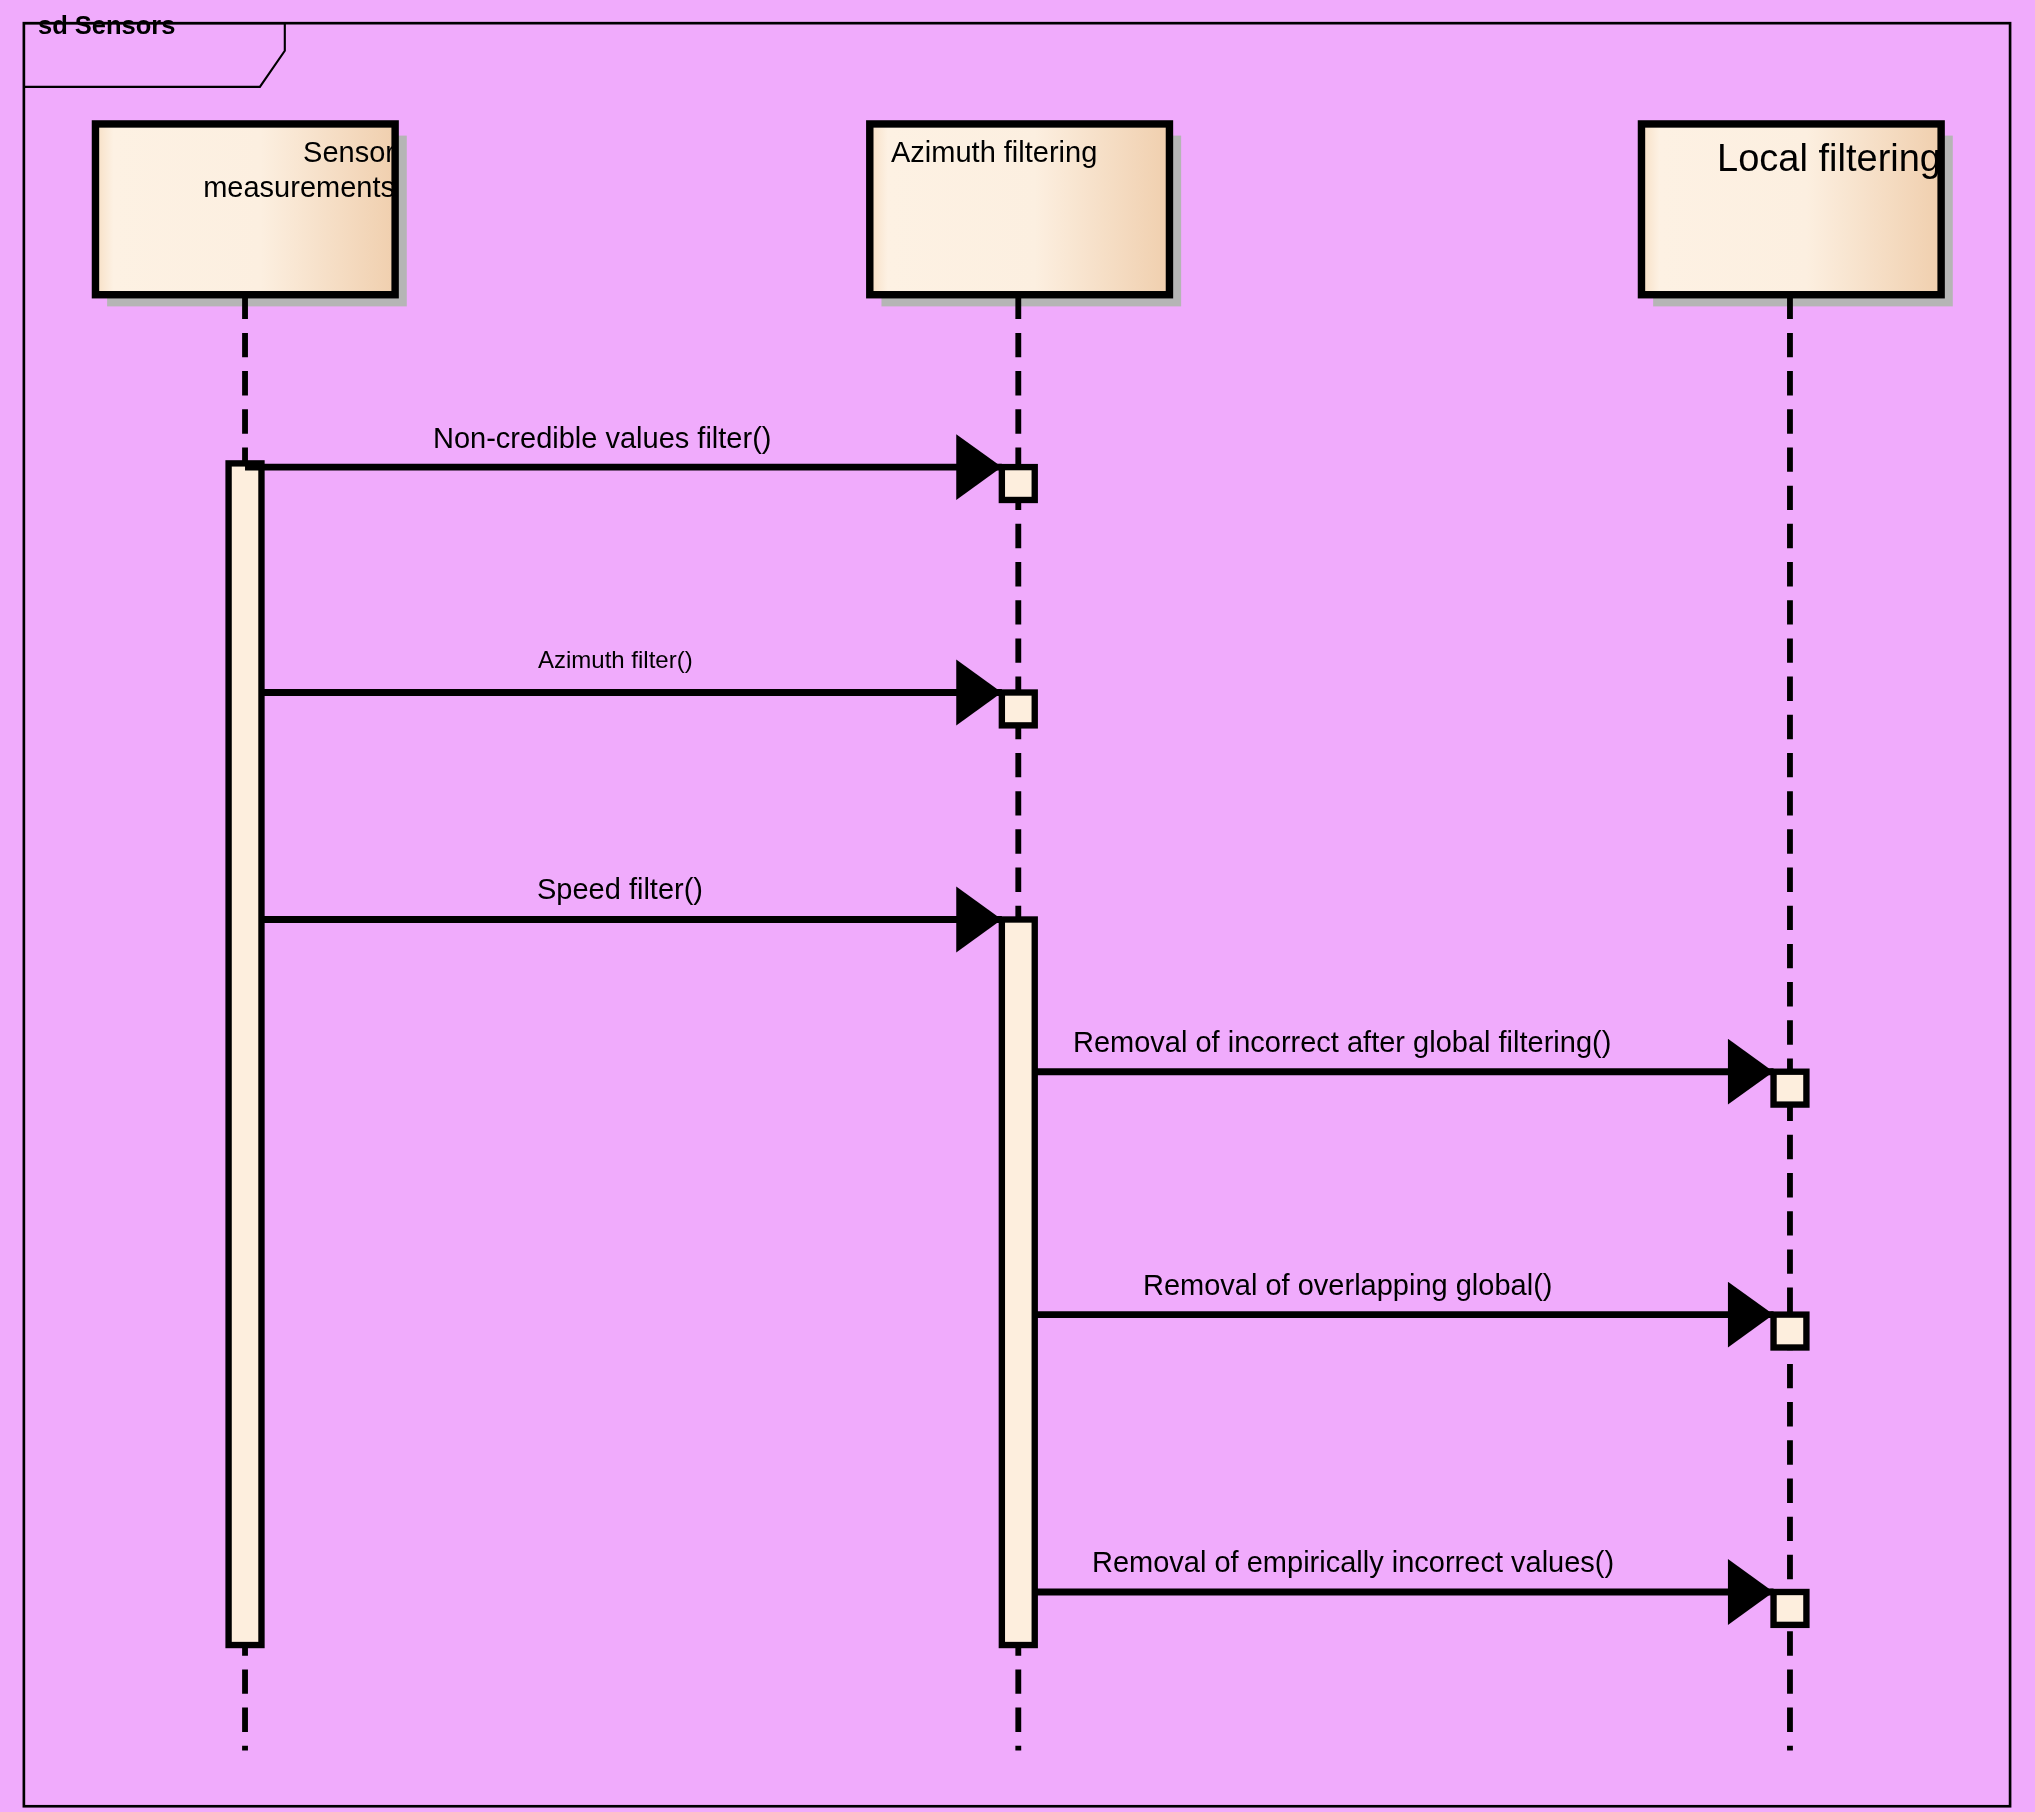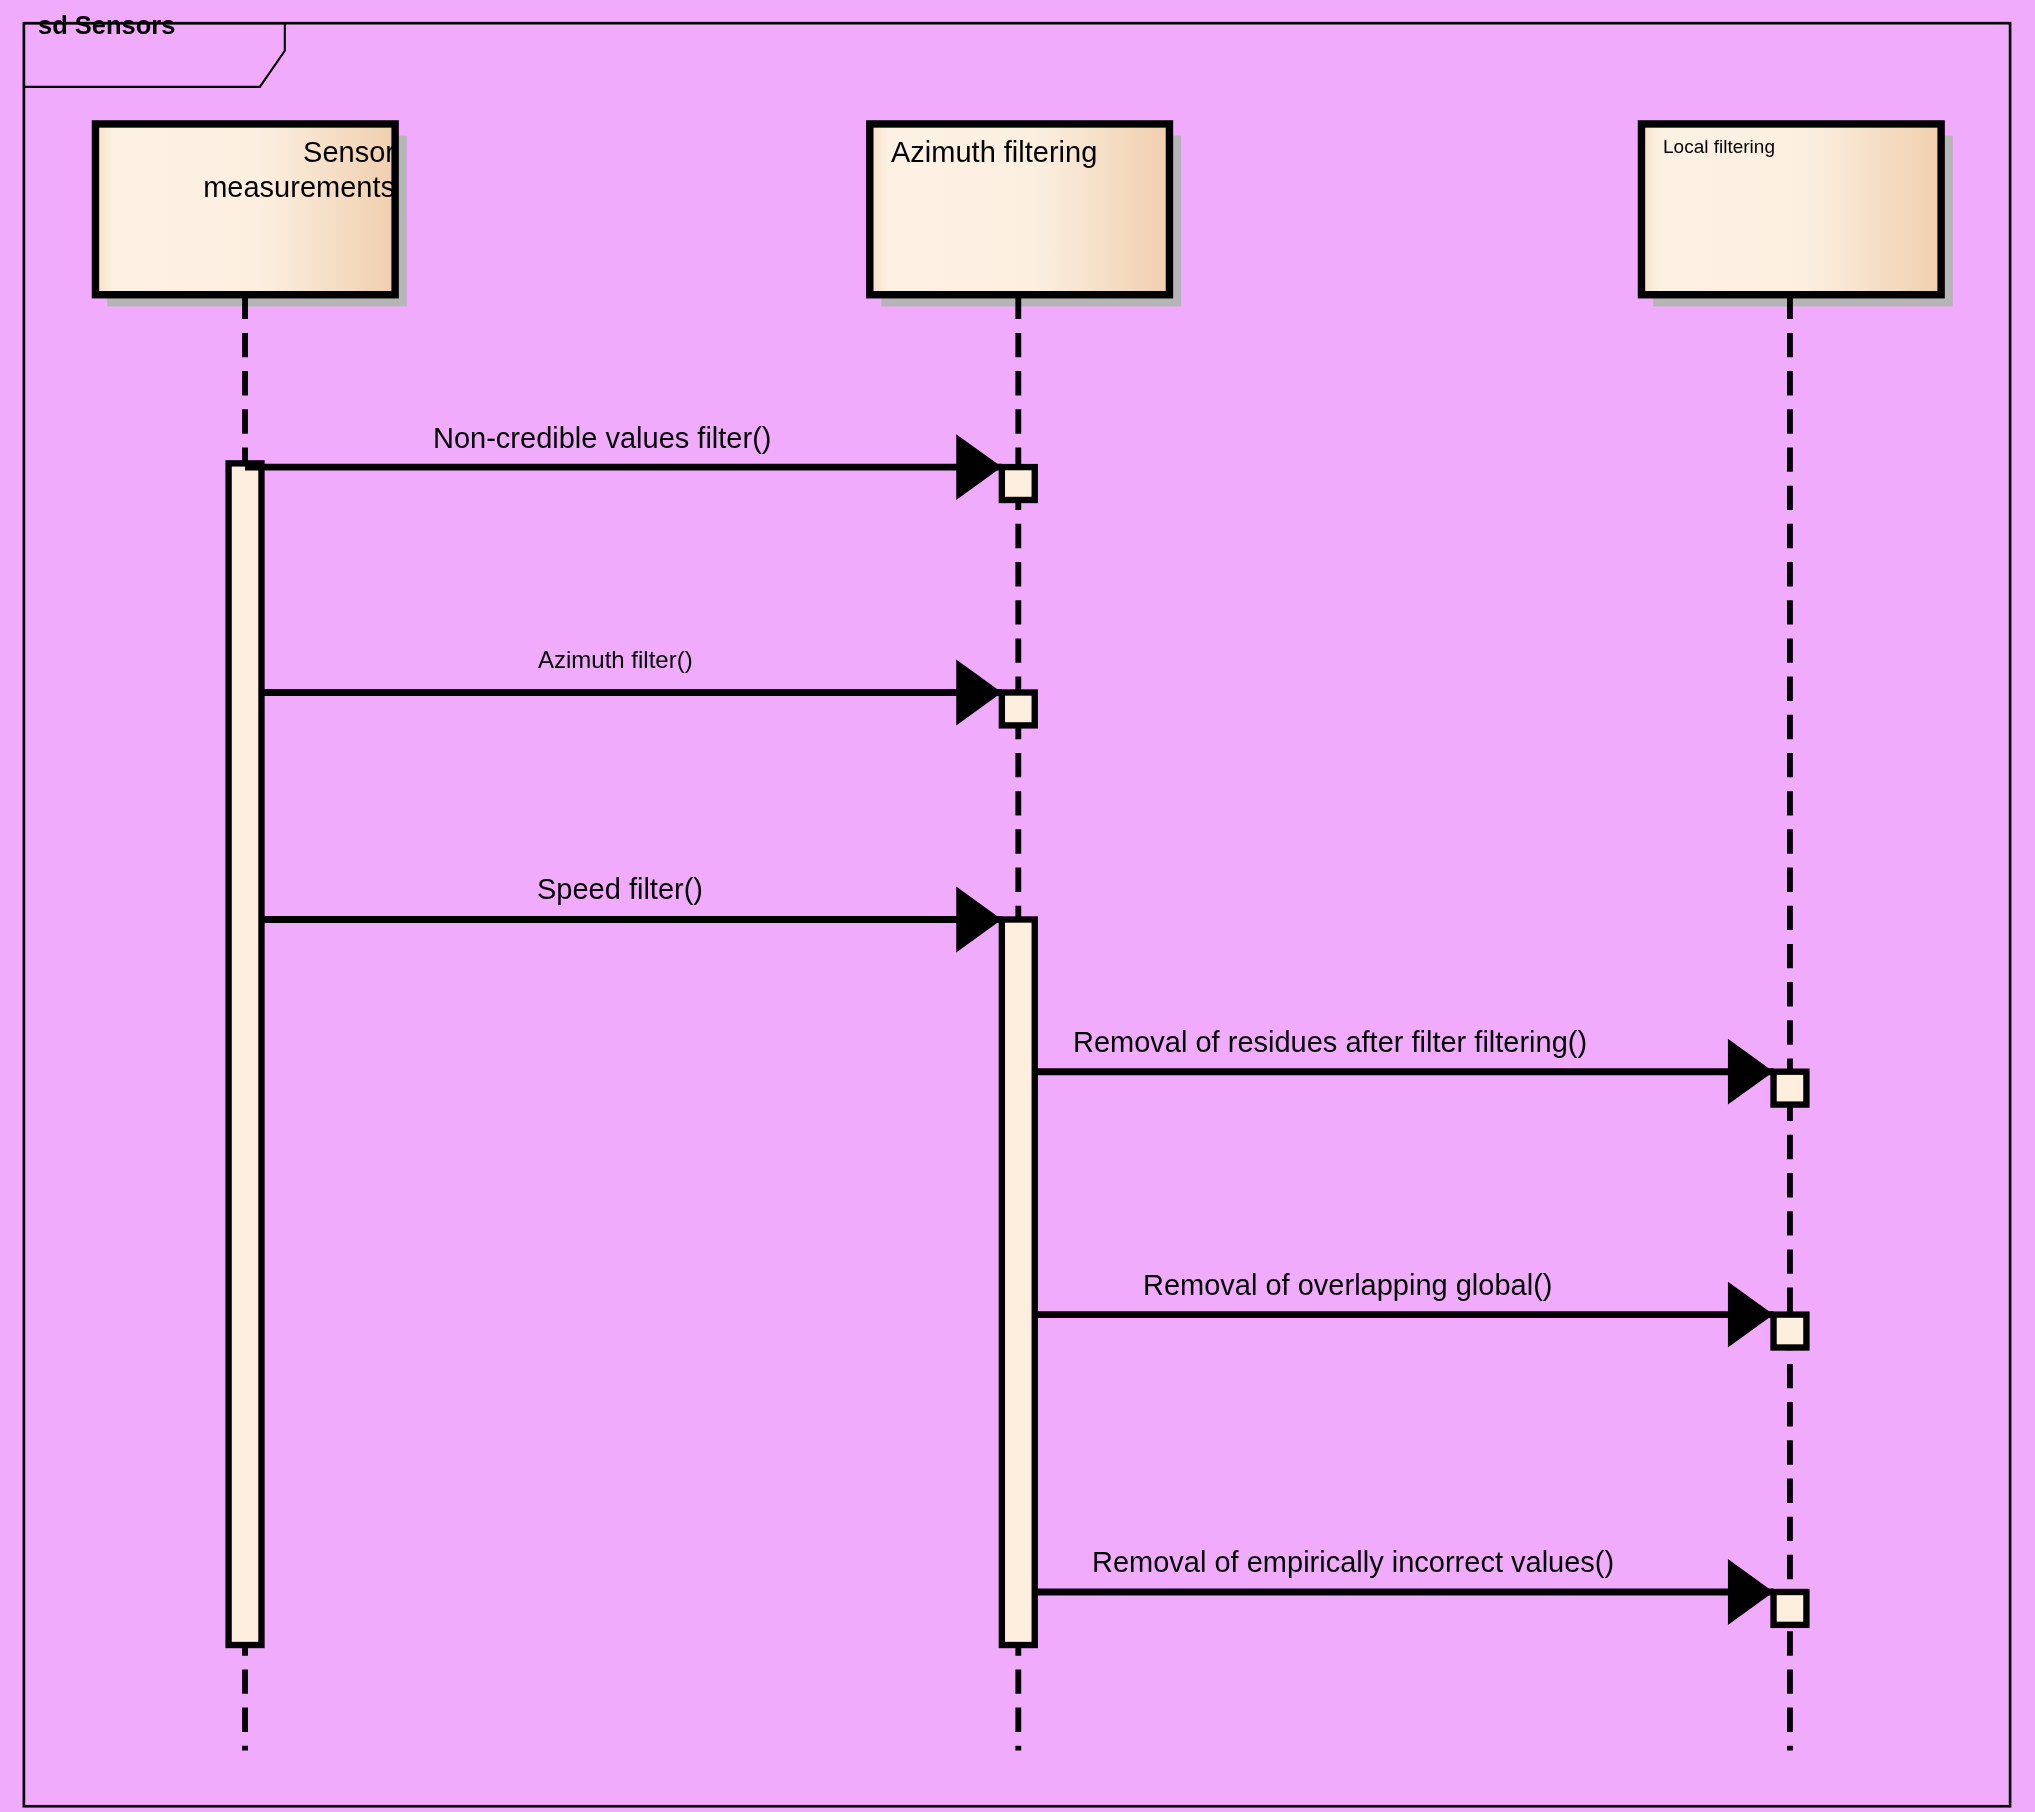--- a/index.html
+++ b/index.html
@@ -79,25 +79,25 @@
         <polygon points="3344,3001 3258,2939 3258,3063" fill="#000"></polygon>
       </g>
   </svg>
 
   <div class="frame-title" style="left:38px; top:10.6px; font-size:25.5px;">sd Sensors</div>
 
   <div id="labels-lifelines">
       <div class="lifeline-label" style="left: 95px; top: 135px; width: 300px; text-align: right; font-size: 29px;">Sensor
 measurements</div>
       <div class="lifeline-label" style="left: 891px; top: 135px; width: 278px; text-align: left; font-size: 29px;">Azimuth filtering</div>
-      <div class="lifeline-label" style="left: 1663px; top: 135px; width: 278px; text-align: left; font-size: 19px;">Local filtering</div>
+      <div class="lifeline-label" style="left: 1663px; top: 135px; width: 278px; text-align: right; font-size: 38px;">Local filtering</div>
     </div>
   <div id="labels-messages">
       <div class="msg-label" style="left: 433px; top: 422px; font-size: 29px;">Non-credible values filter()</div>
       <div class="msg-label" style="left: 538px; top: 646px; font-size: 24px;">Azimuth filter()</div>
       <div class="msg-label" style="left: 537px; top: 873px; font-size: 29px;">Speed filter()</div>
-      <div class="msg-label" style="left: 1073px; top: 1026px; font-size: 29px;">Removal of residues after filter filtering()</div>
+      <div class="msg-label" style="left: 1073px; top: 1026px; font-size: 29px;">Removal of incorrect after global filtering()</div>
       <div class="msg-label" style="left: 1143px; top: 1269px; font-size: 29px;">Removal of overlapping global()</div>
       <div class="msg-label" style="left: 1092px; top: 1546px; font-size: 29px;">Removal of empirically incorrect values()</div>
     </div>
 
 </div>
 
 
 </body></html>

